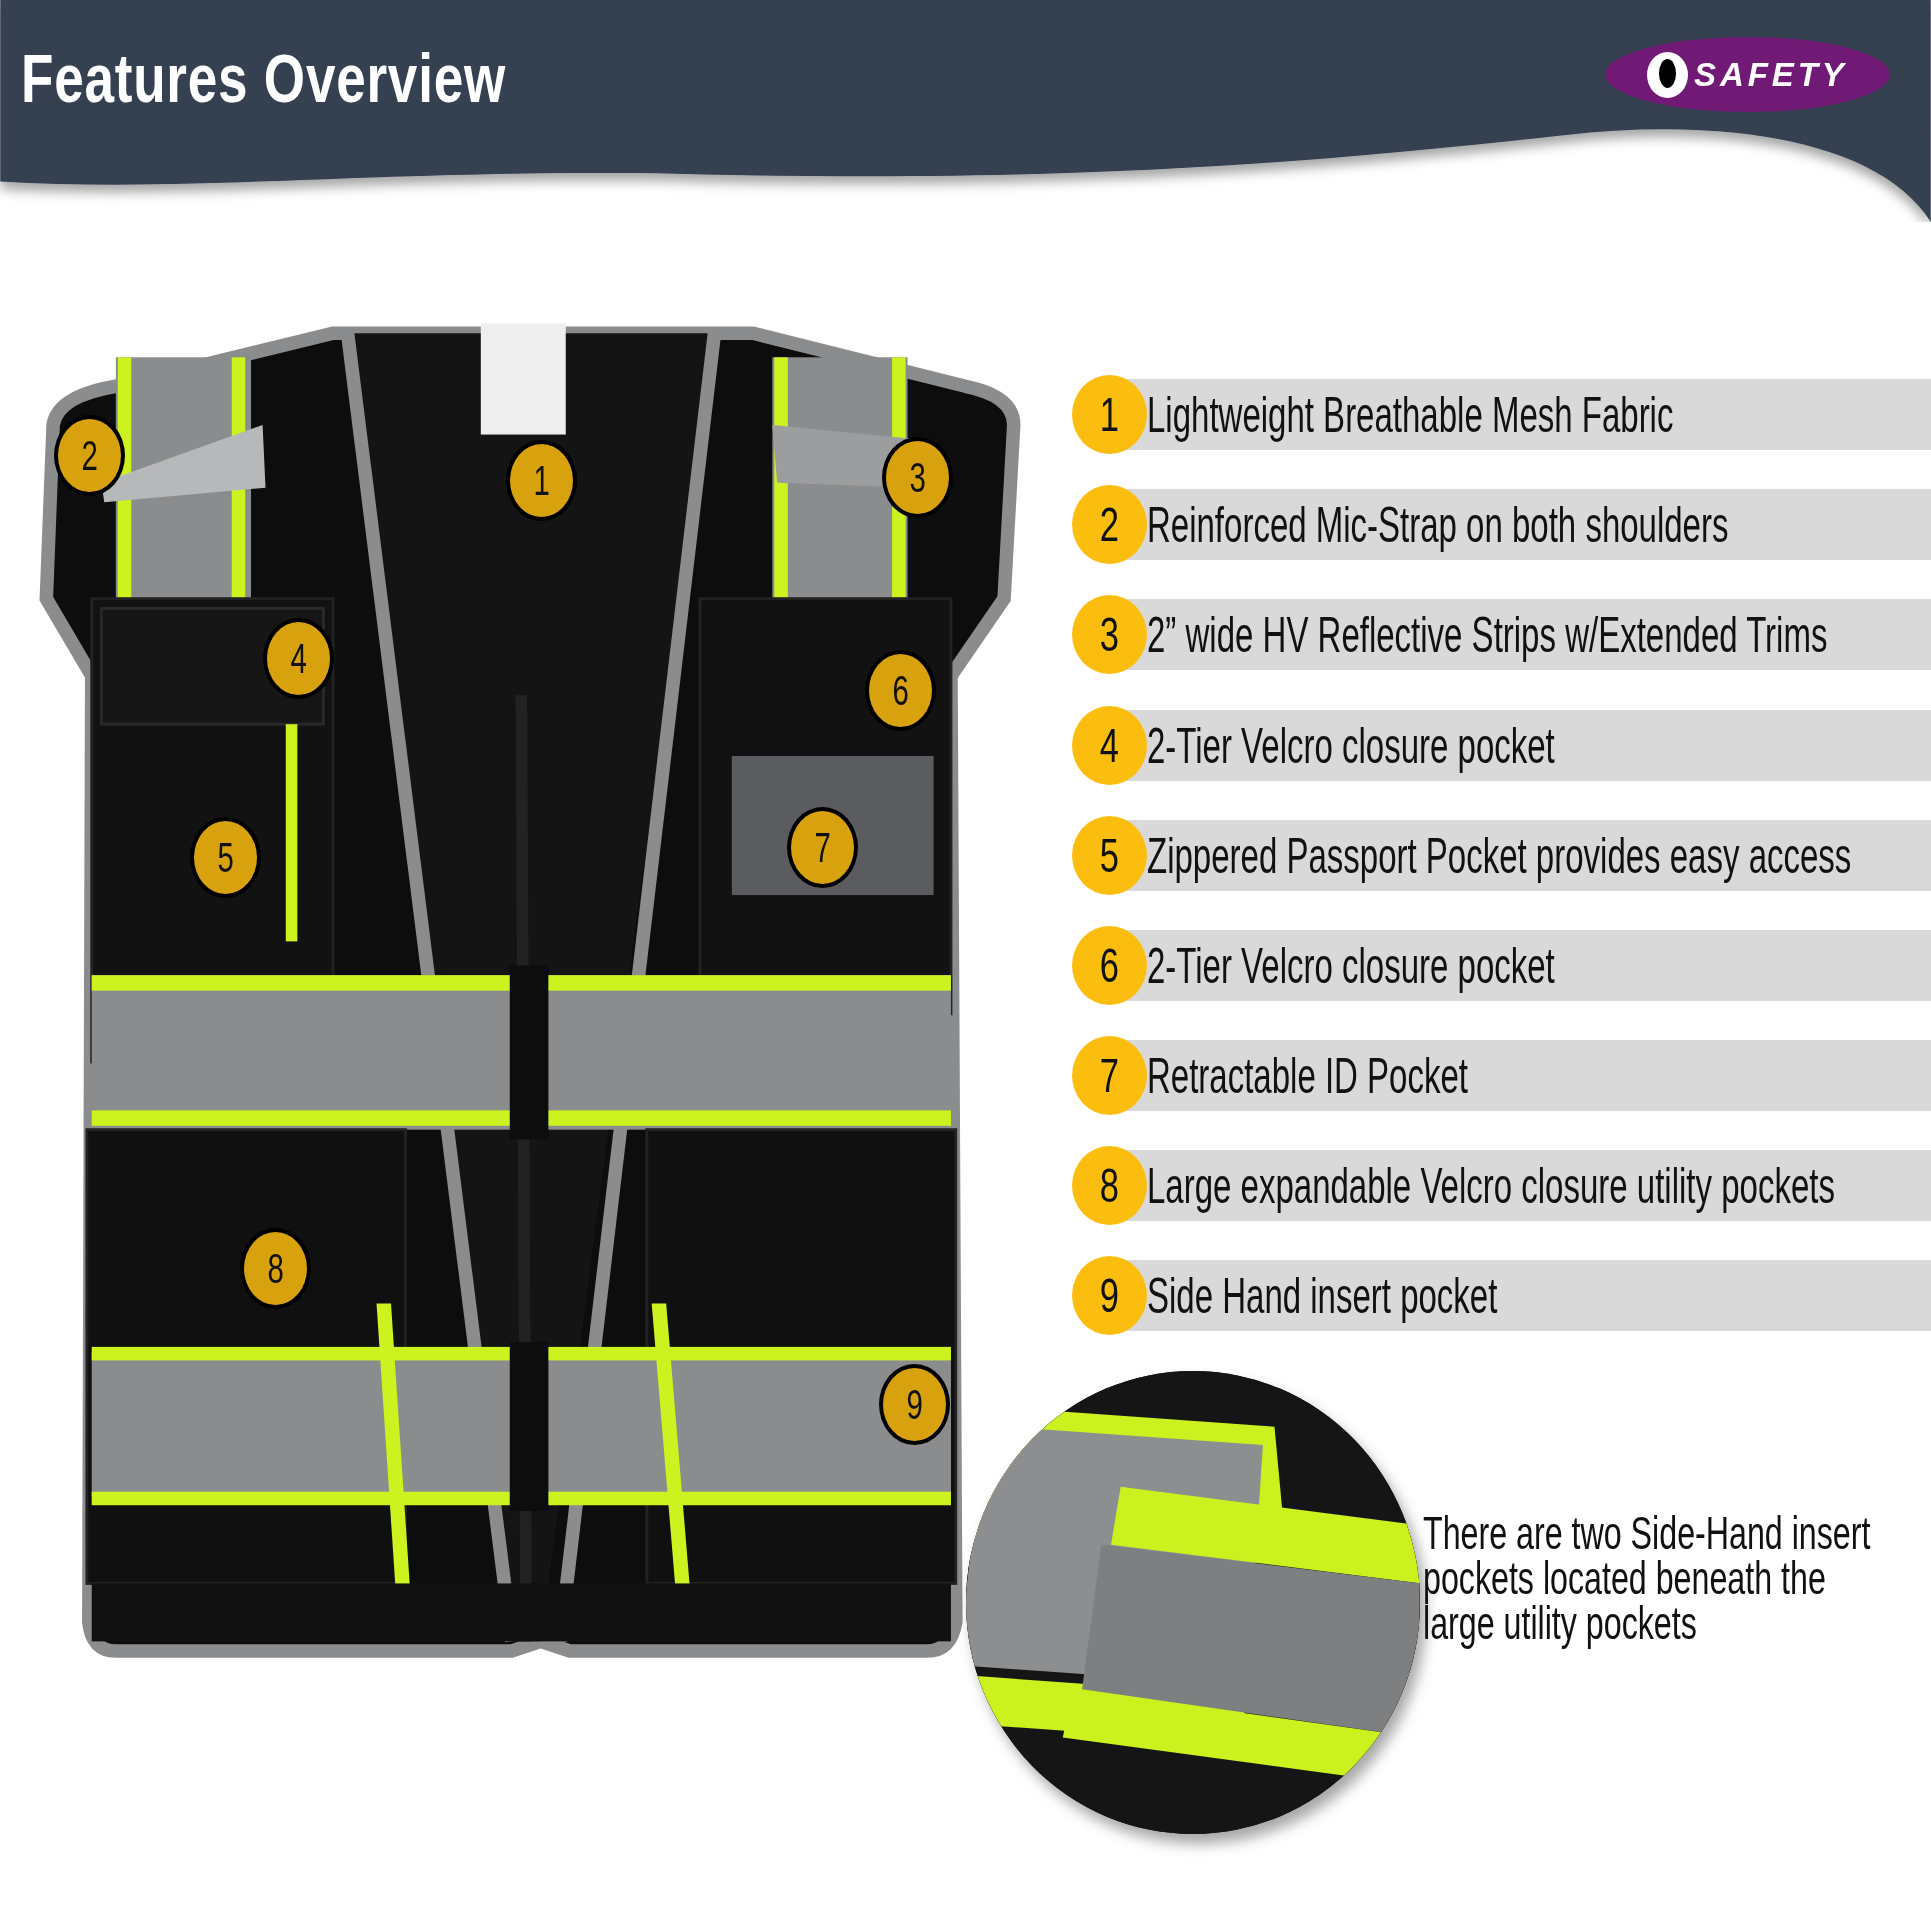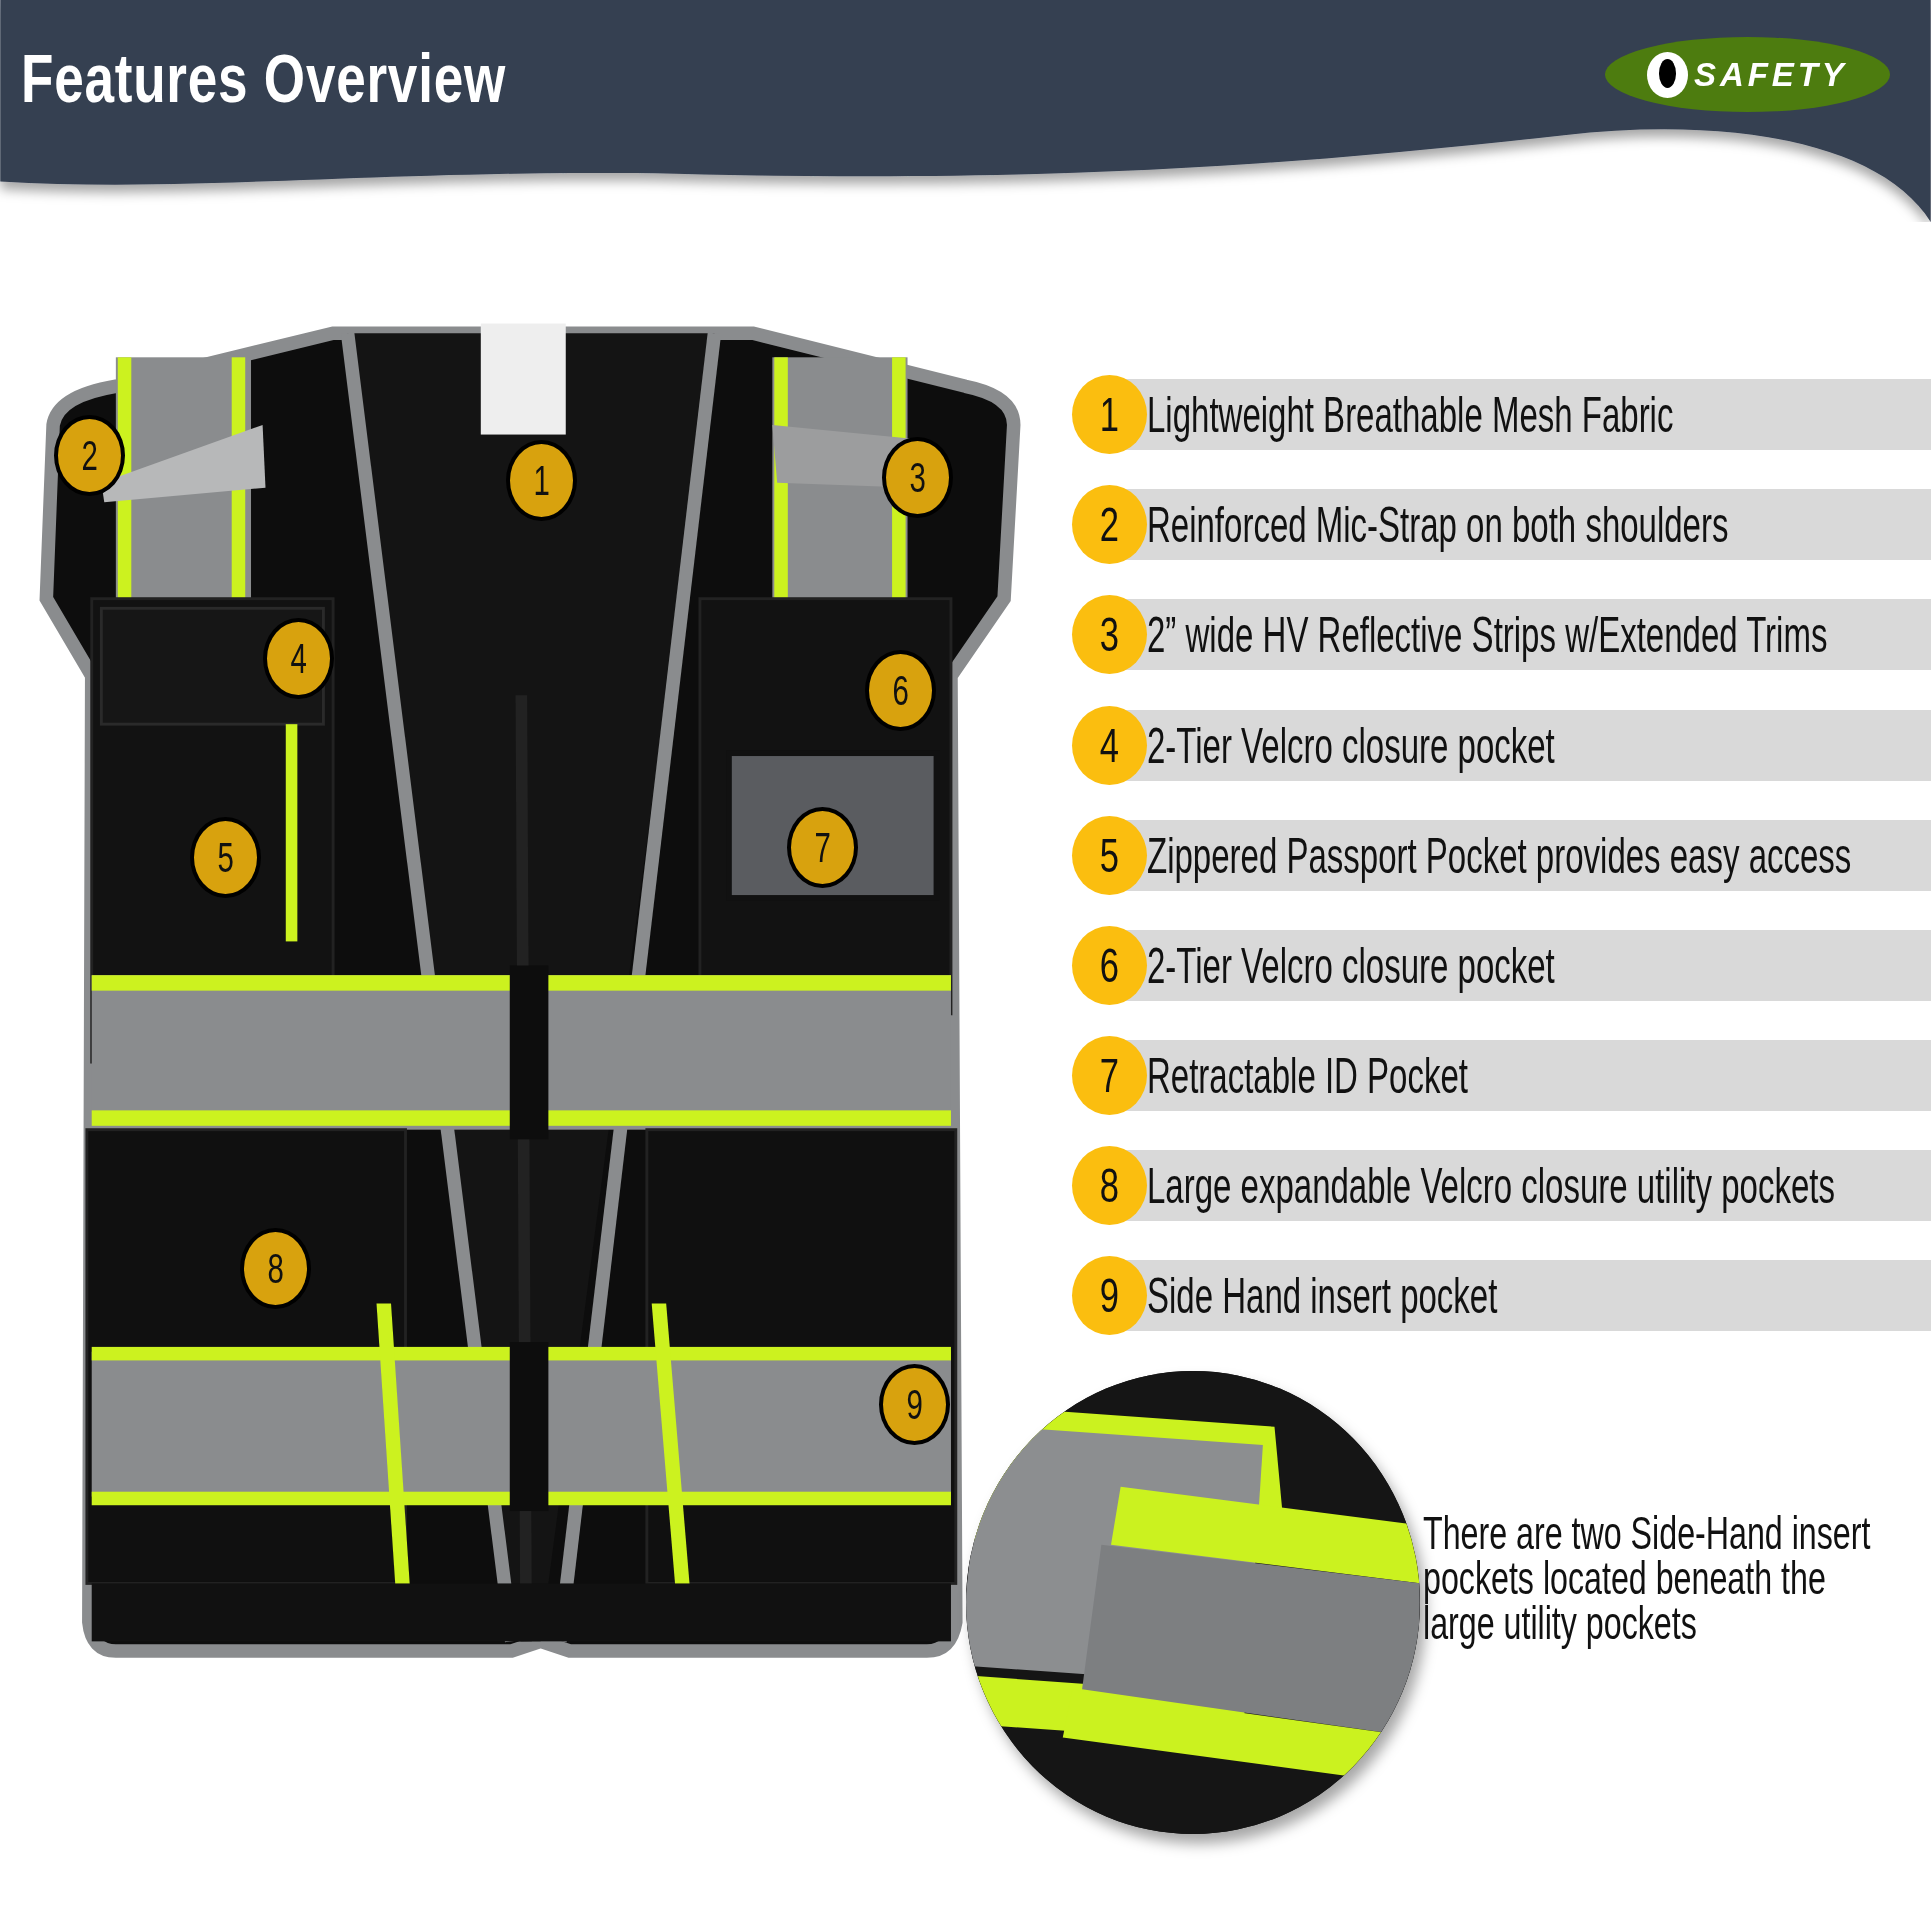--- a/index.html
+++ b/index.html
@@ -1,20 +1,20 @@
 <!DOCTYPE html>
 <html><head>
 <meta charset="utf-8">
 <style>
   html,body{margin:0;padding:0;}
   body{width:1931px;height:1931px;position:relative;overflow:hidden;background:#ffffff;font-family:"Liberation Sans",sans-serif;}
   .header{position:absolute;left:0;top:0;width:1560px;height:222px;}
   .header svg{position:absolute;left:0;top:0;}
   .title{position:absolute;left:21px;top:39px;font-family:"Liberation Sans",sans-serif;font-weight:bold;color:#fff;font-size:68px;transform:scaleX(0.78);transform-origin:left center;letter-spacing:1px;}
-  .logo{position:absolute;left:1605px;top:37px;width:285px;height:75px;border-radius:50%;background:#4d7c0f;display:flex;align-items:center;justify-content:center;}
+  .logo{position:absolute;left:1605px;top:37px;width:285px;height:75px;border-radius:50%;background:#701a75;display:flex;align-items:center;justify-content:center;}
   .logo-mark{width:41px;height:46px;border-radius:50%;background:#fff;margin-right:5.8px;position:relative;}
   .logo-mark::after{content:"";position:absolute;left:11.6px;top:7.7px;width:17.4px;height:29px;border-radius:50%;background:#000;}
   .logo-text{color:#fff;font-style:italic;font-weight:bold;font-size:33px;letter-spacing:3.9px;}
 
   
   .vest{position:absolute;left:0;top:0;width:1062px;height:1738px;}
   .marker{position:absolute;width:71px;height:81px;margin-left:-36px;margin-top:-41px;border-radius:50%;background:#d8a20e;border:4.8px solid #000;box-sizing:border-box;display:flex;align-items:center;justify-content:center;font-size:42px;color:#111;}
   .marker span{transform:scaleX(0.7);display:inline-block;}
 
   

